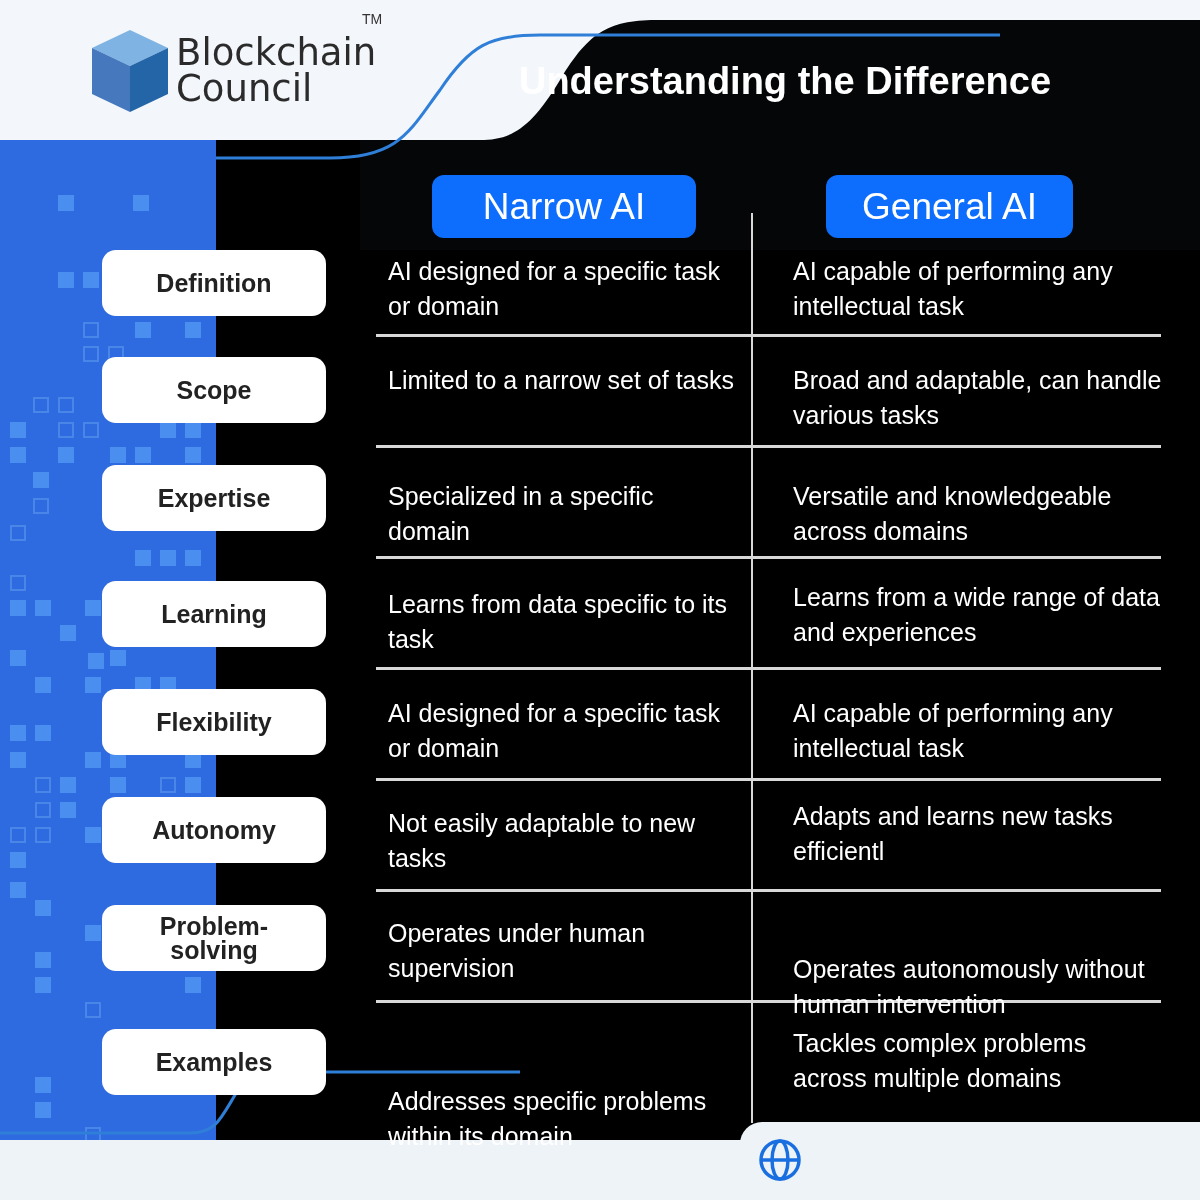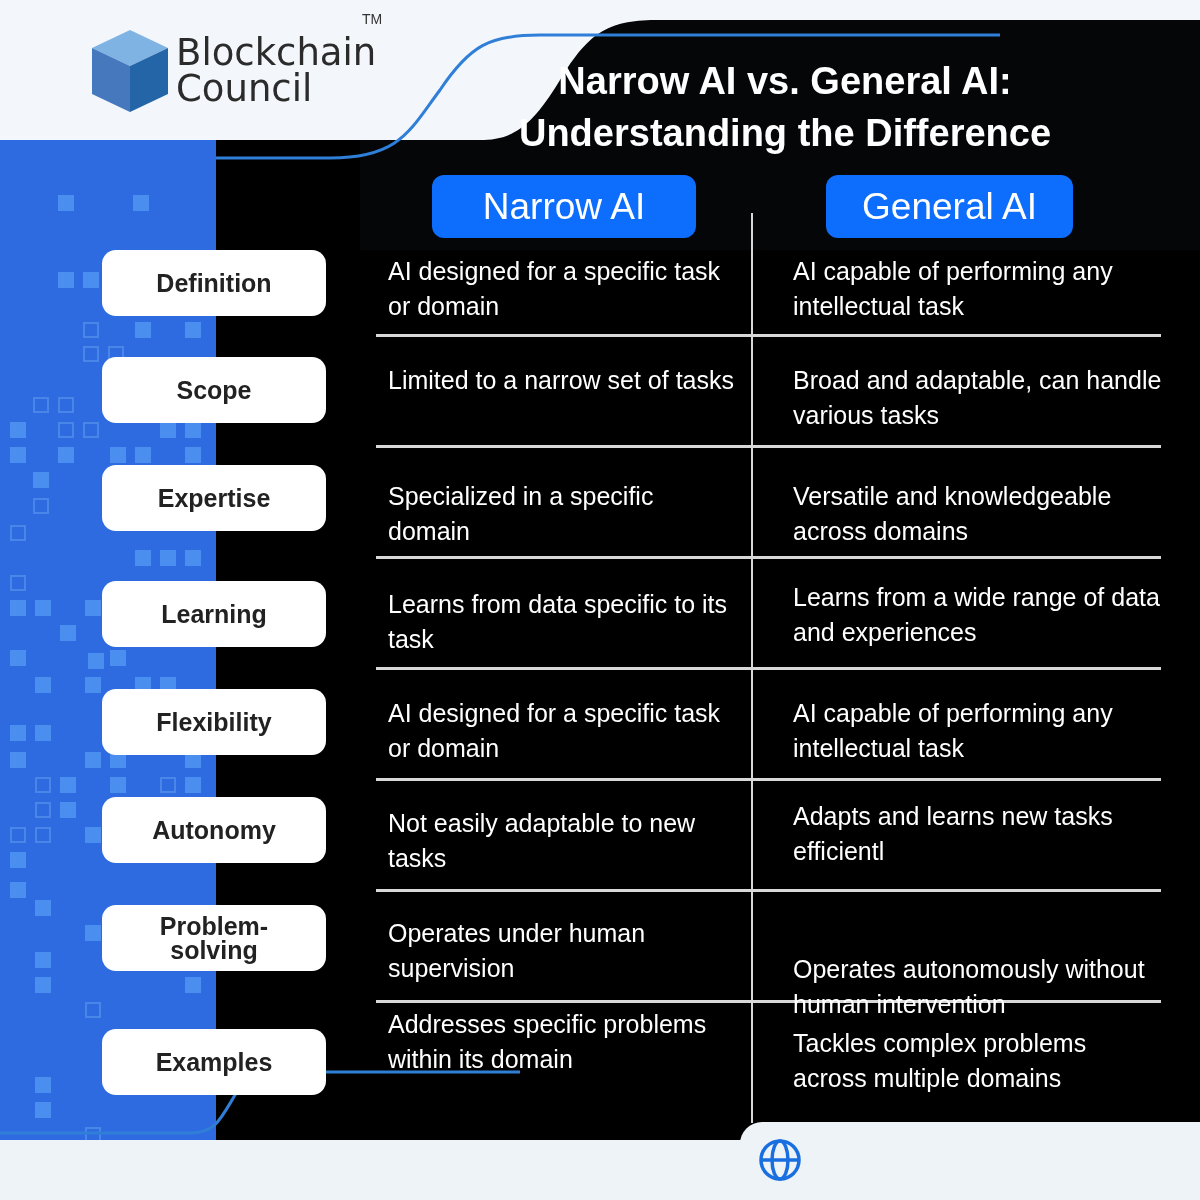--- a/index.html
+++ b/index.html
@@ -129,21 +129,20 @@
     <polygon points="38,36 76,18 76,64 38,82" fill="#2465a8"></polygon>
   </svg>
   <div class="logo-text">
     <div>Blockchain</div>
     <div>Council</div>
   </div>
 </div>
 <div class="tm">TM</div>
 
 <div class="title">
-  <div>Narrow AI vs. General AI:</div>
   <div>Understanding the Difference</div>
 </div>
 
 <div class="col-head" style="left:432px;width:264px">Narrow AI</div>
 <div class="col-head" style="left:826px;width:247px">General AI</div>
 
 <div class="vline"></div>
 <div class="hline" style="top:334px"></div>
 <div class="hline" style="top:445px"></div>
 <div class="hline" style="top:556px"></div>
@@ -161,21 +160,21 @@
 <div class="label" style="top:905px;padding:12px 40px">Problem-solving</div>
 <div class="label" style="top:1029px">Examples</div>
 
 <div class="cell n" style="top:254px">AI designed for a specific task or domain</div>
 <div class="cell n" style="top:363px">Limited to a narrow set of tasks</div>
 <div class="cell n" style="top:479px">Specialized in a specific domain</div>
 <div class="cell n" style="top:587px">Learns from data specific to its task</div>
 <div class="cell n" style="top:696px">AI designed for a specific task or domain</div>
 <div class="cell n" style="top:806px">Not easily adaptable to new tasks</div>
 <div class="cell n" style="top:916px">Operates under human supervision</div>
-<div class="cell n" style="top:1007px;width:355px">Addresses specific problems within its domain</div>
+<div class="cell n" style="top:1084px;width:355px">Addresses specific problems within its domain</div>
 
 <div class="cell g" style="top:254px">AI capable of performing any intellectual task</div>
 <div class="cell g" style="top:363px">Broad and adaptable, can handle various tasks</div>
 <div class="cell g" style="top:479px">Versatile and knowledgeable across domains</div>
 <div class="cell g" style="top:580px">Learns from a wide range of data and experiences</div>
 <div class="cell g" style="top:696px">AI capable of performing any intellectual task</div>
 <div class="cell g" style="top:799px">Adapts and learns new tasks efficientl</div>
 <div class="cell g" style="top:952px">Operates autonomously without human intervention</div>
 <div class="cell g" style="top:1026px">Tackles complex problems across multiple domains</div>
 

